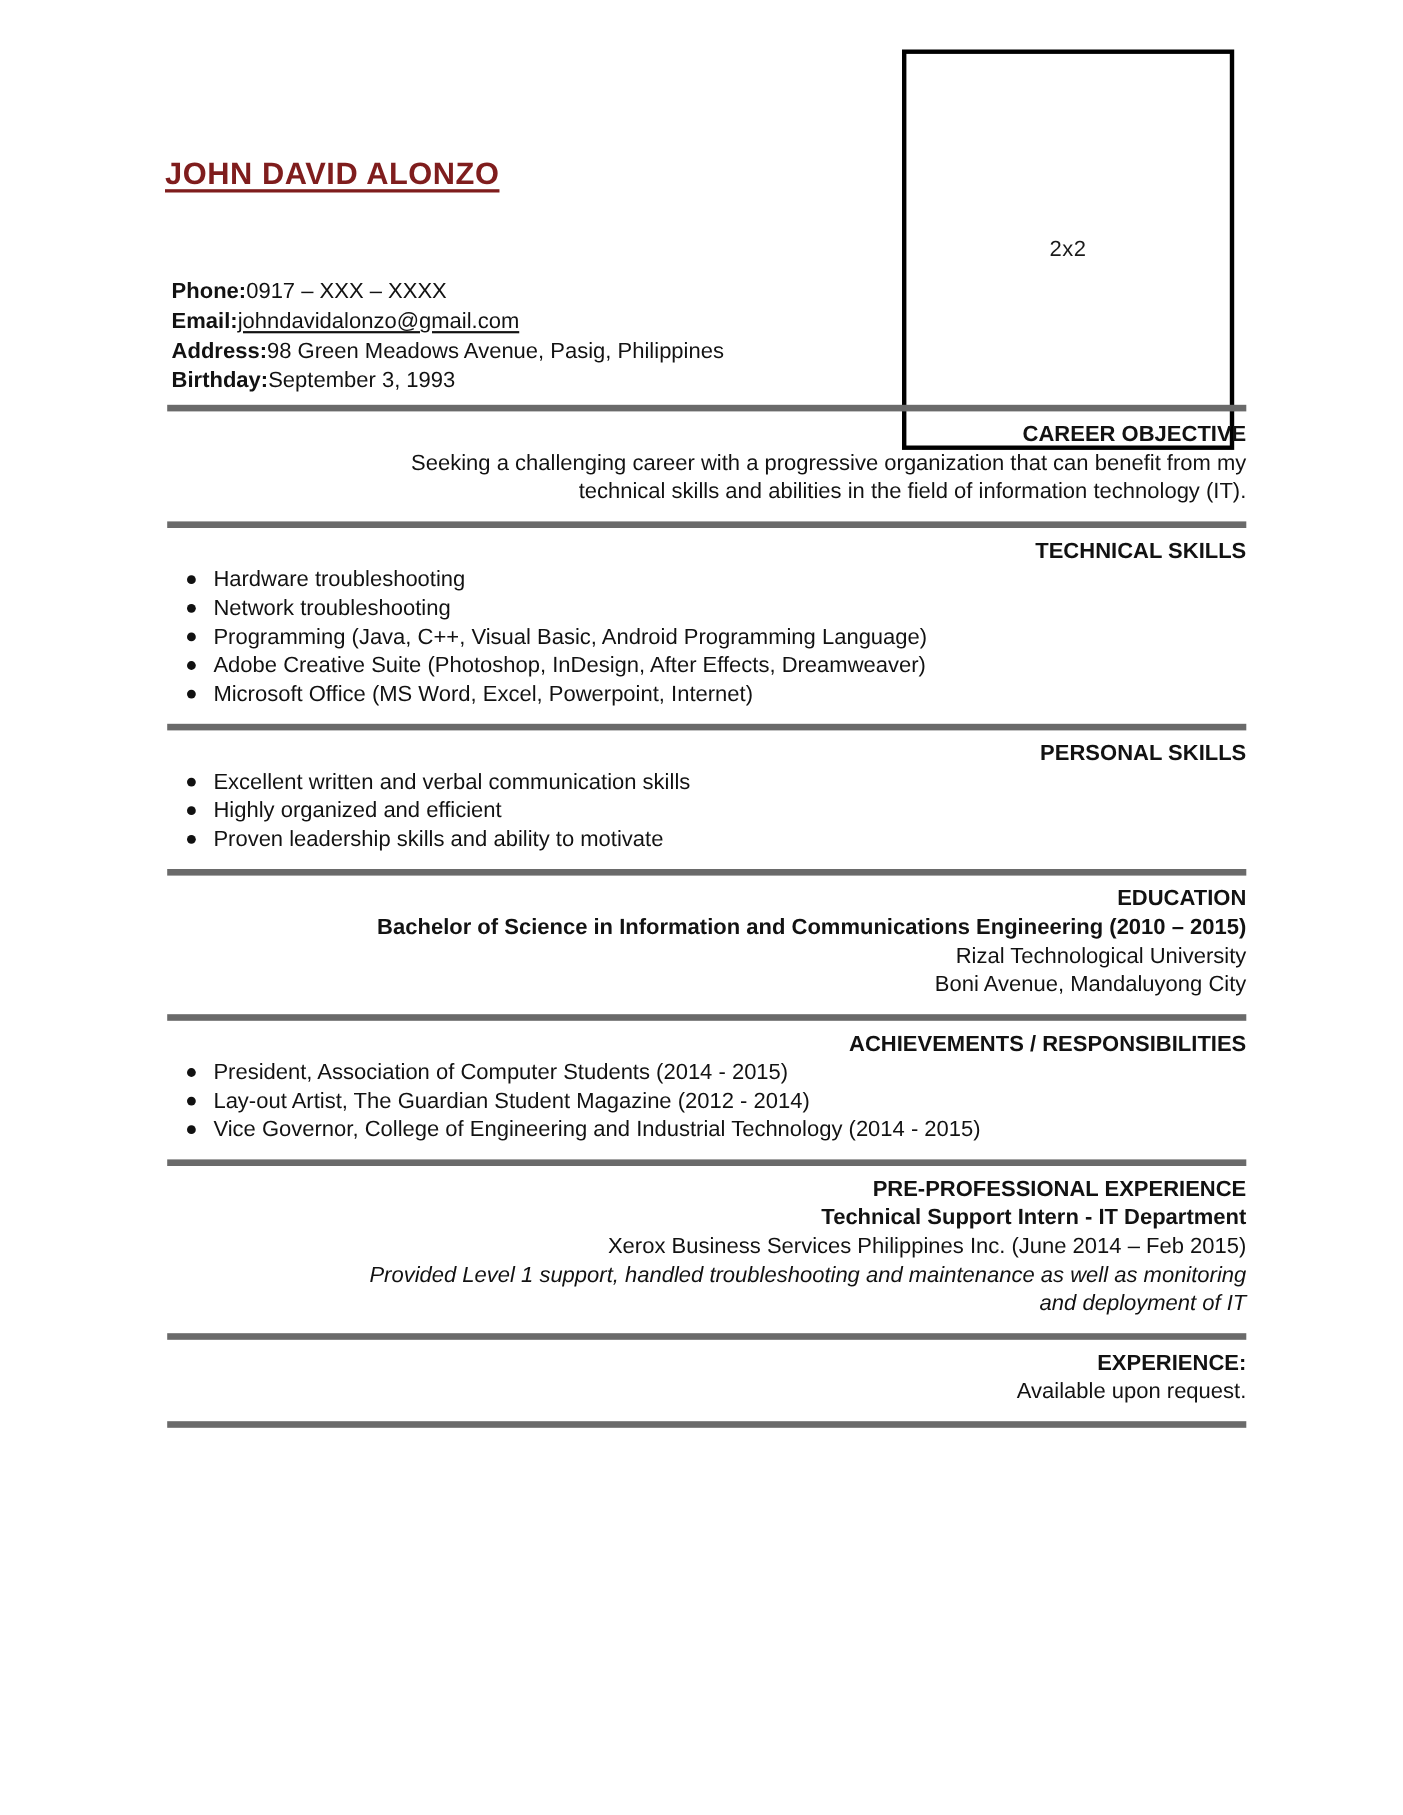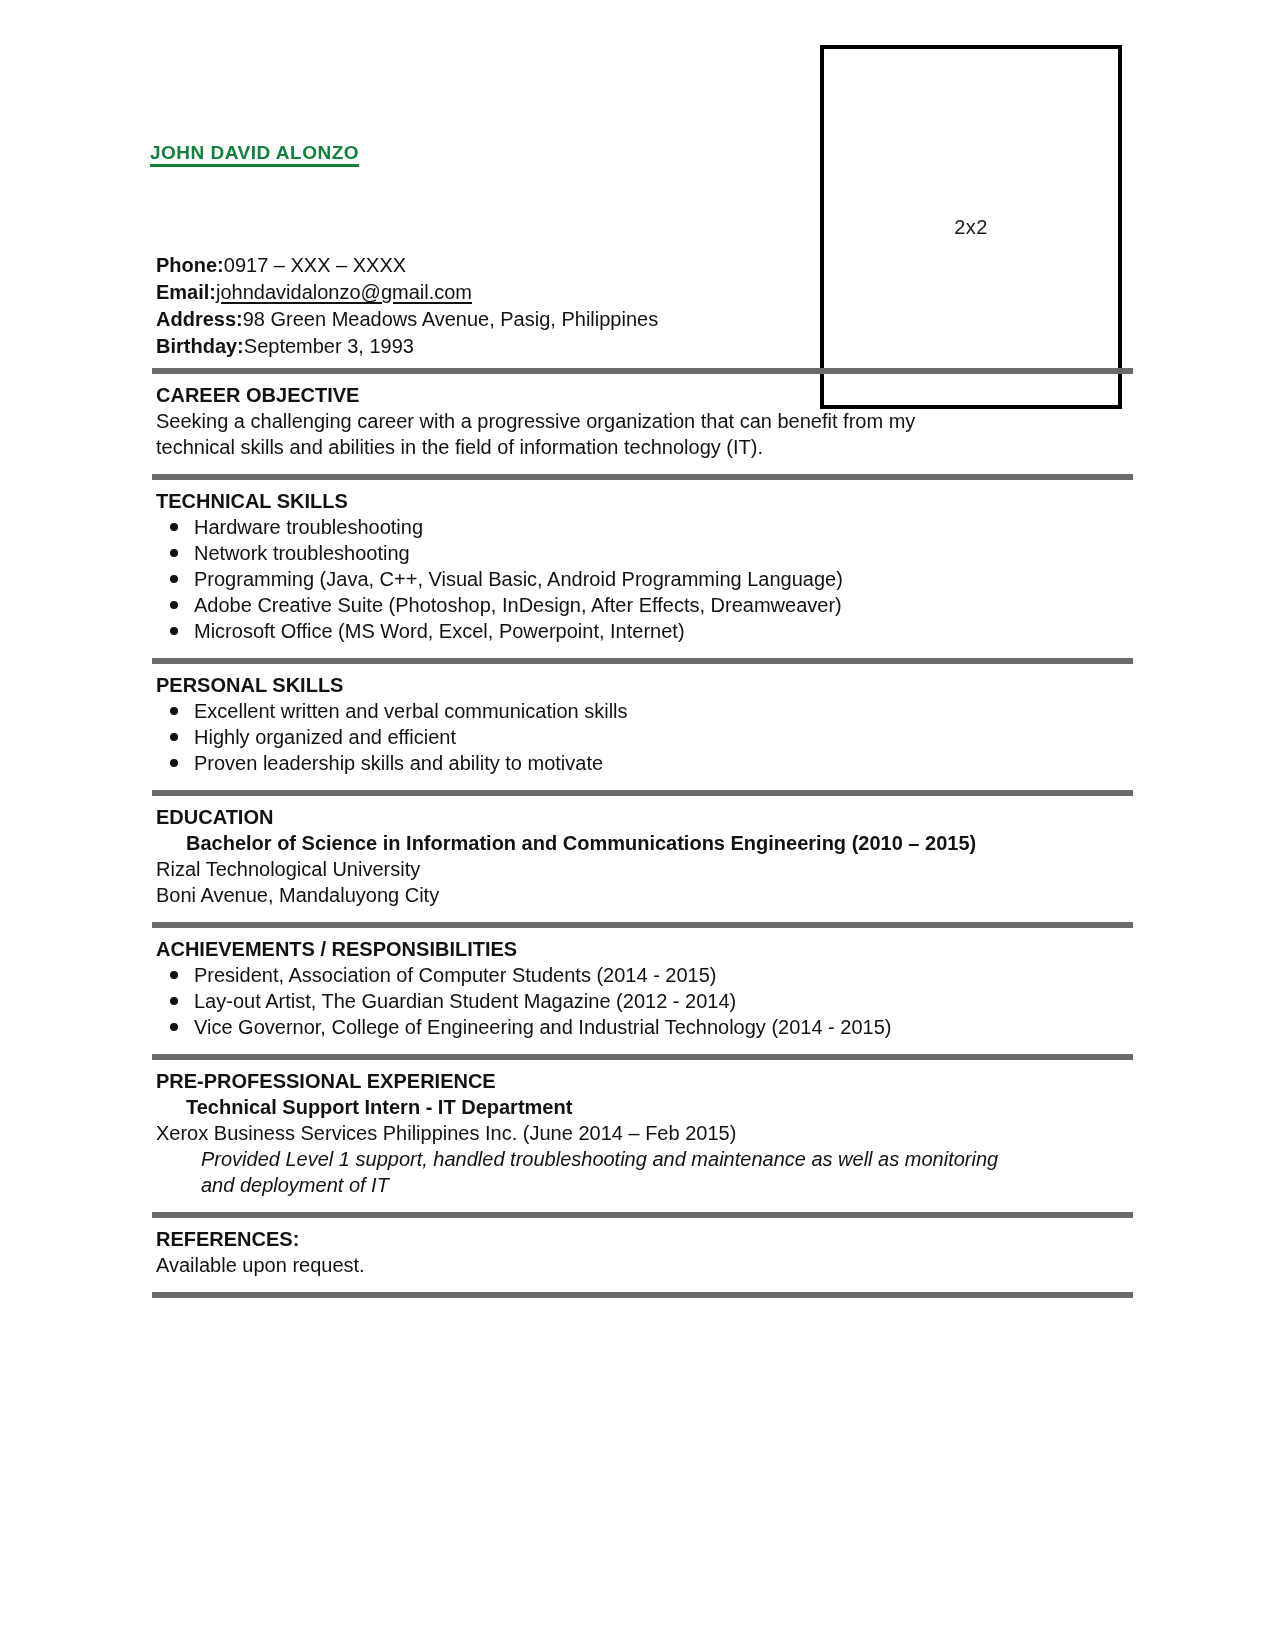--- a/index.html
+++ b/index.html
@@ -20,25 +20,25 @@
     width: 302px; height: 364px;
     border: 4px solid #000000;
     display: flex; align-items: center; justify-content: center;
   }
   .photo-box span { font-size: 20px; color: #1a1a1a; letter-spacing: 0.5px; }
 
   
   .name {
     position: absolute;
     left: 150px; top: 142px;
-    font-size: 19px; font-weight: bold; letter-spacing: 0.5px;
+    font-size: 28px; font-weight: bold; letter-spacing: 0.5px;
     text-decoration: underline;
     text-decoration-thickness: 3px;
     text-underline-offset: 5px;
-    color: #15803d;
+    color: #7f1d1d;
     white-space: nowrap;
   }
 
   
   .contact {
     position: absolute;
     left: 156px; top: 252px;
     font-size: 20px; line-height: 27px;
     white-space: nowrap;
   }
@@ -51,21 +51,21 @@
     left: 152px; top: 368px;
     width: 981px;
     font-size: 20px; line-height: 26px;
   }
   .divider {
     height: 6px; width: 100%;
     background: #6a6a6a;
     margin-bottom: 8px;
   }
   .divider.last { margin-bottom: 0; }
-  .sec { margin-bottom: 14px; padding-left: 4px; }
+  .sec { margin-bottom: 14px; padding-left: 4px; text-align: right; }
   .sec-heading { font-weight: bold; }
   .bold-line { font-weight: bold; margin-left: 30px; }
   .italic-line { font-style: italic; margin-left: 45px; }
 
   .bullet { display: flex; align-items: flex-start; }
   .dot {
     flex: 0 0 auto;
     width: 8px; height: 8px; border-radius: 50%;
     background: #111111;
     margin: 9px 0 0 14px;
@@ -178,20 +178,20 @@
     <div class="sec">
       <div class="sec-heading">PRE-PROFESSIONAL EXPERIENCE</div>
       <div class="bold-line">Technical Support Intern - IT Department</div>
       <div>Xerox Business Services Philippines Inc. (June 2014 – Feb 2015)</div>
       <div class="italic-line">Provided Level 1 support, handled troubleshooting and maintenance as well as monitoring</div>
       <div class="italic-line">and deployment of IT</div>
     </div>
 
     <div class="divider"></div>
     <div class="sec">
-      <div class="sec-heading">REFERENCES:</div>
+      <div class="sec-heading">EXPERIENCE:</div>
       <div>Available upon request.</div>
     </div>
 
     <div class="divider last"></div>
 
   </div>
 </div>
 
 </body></html>

